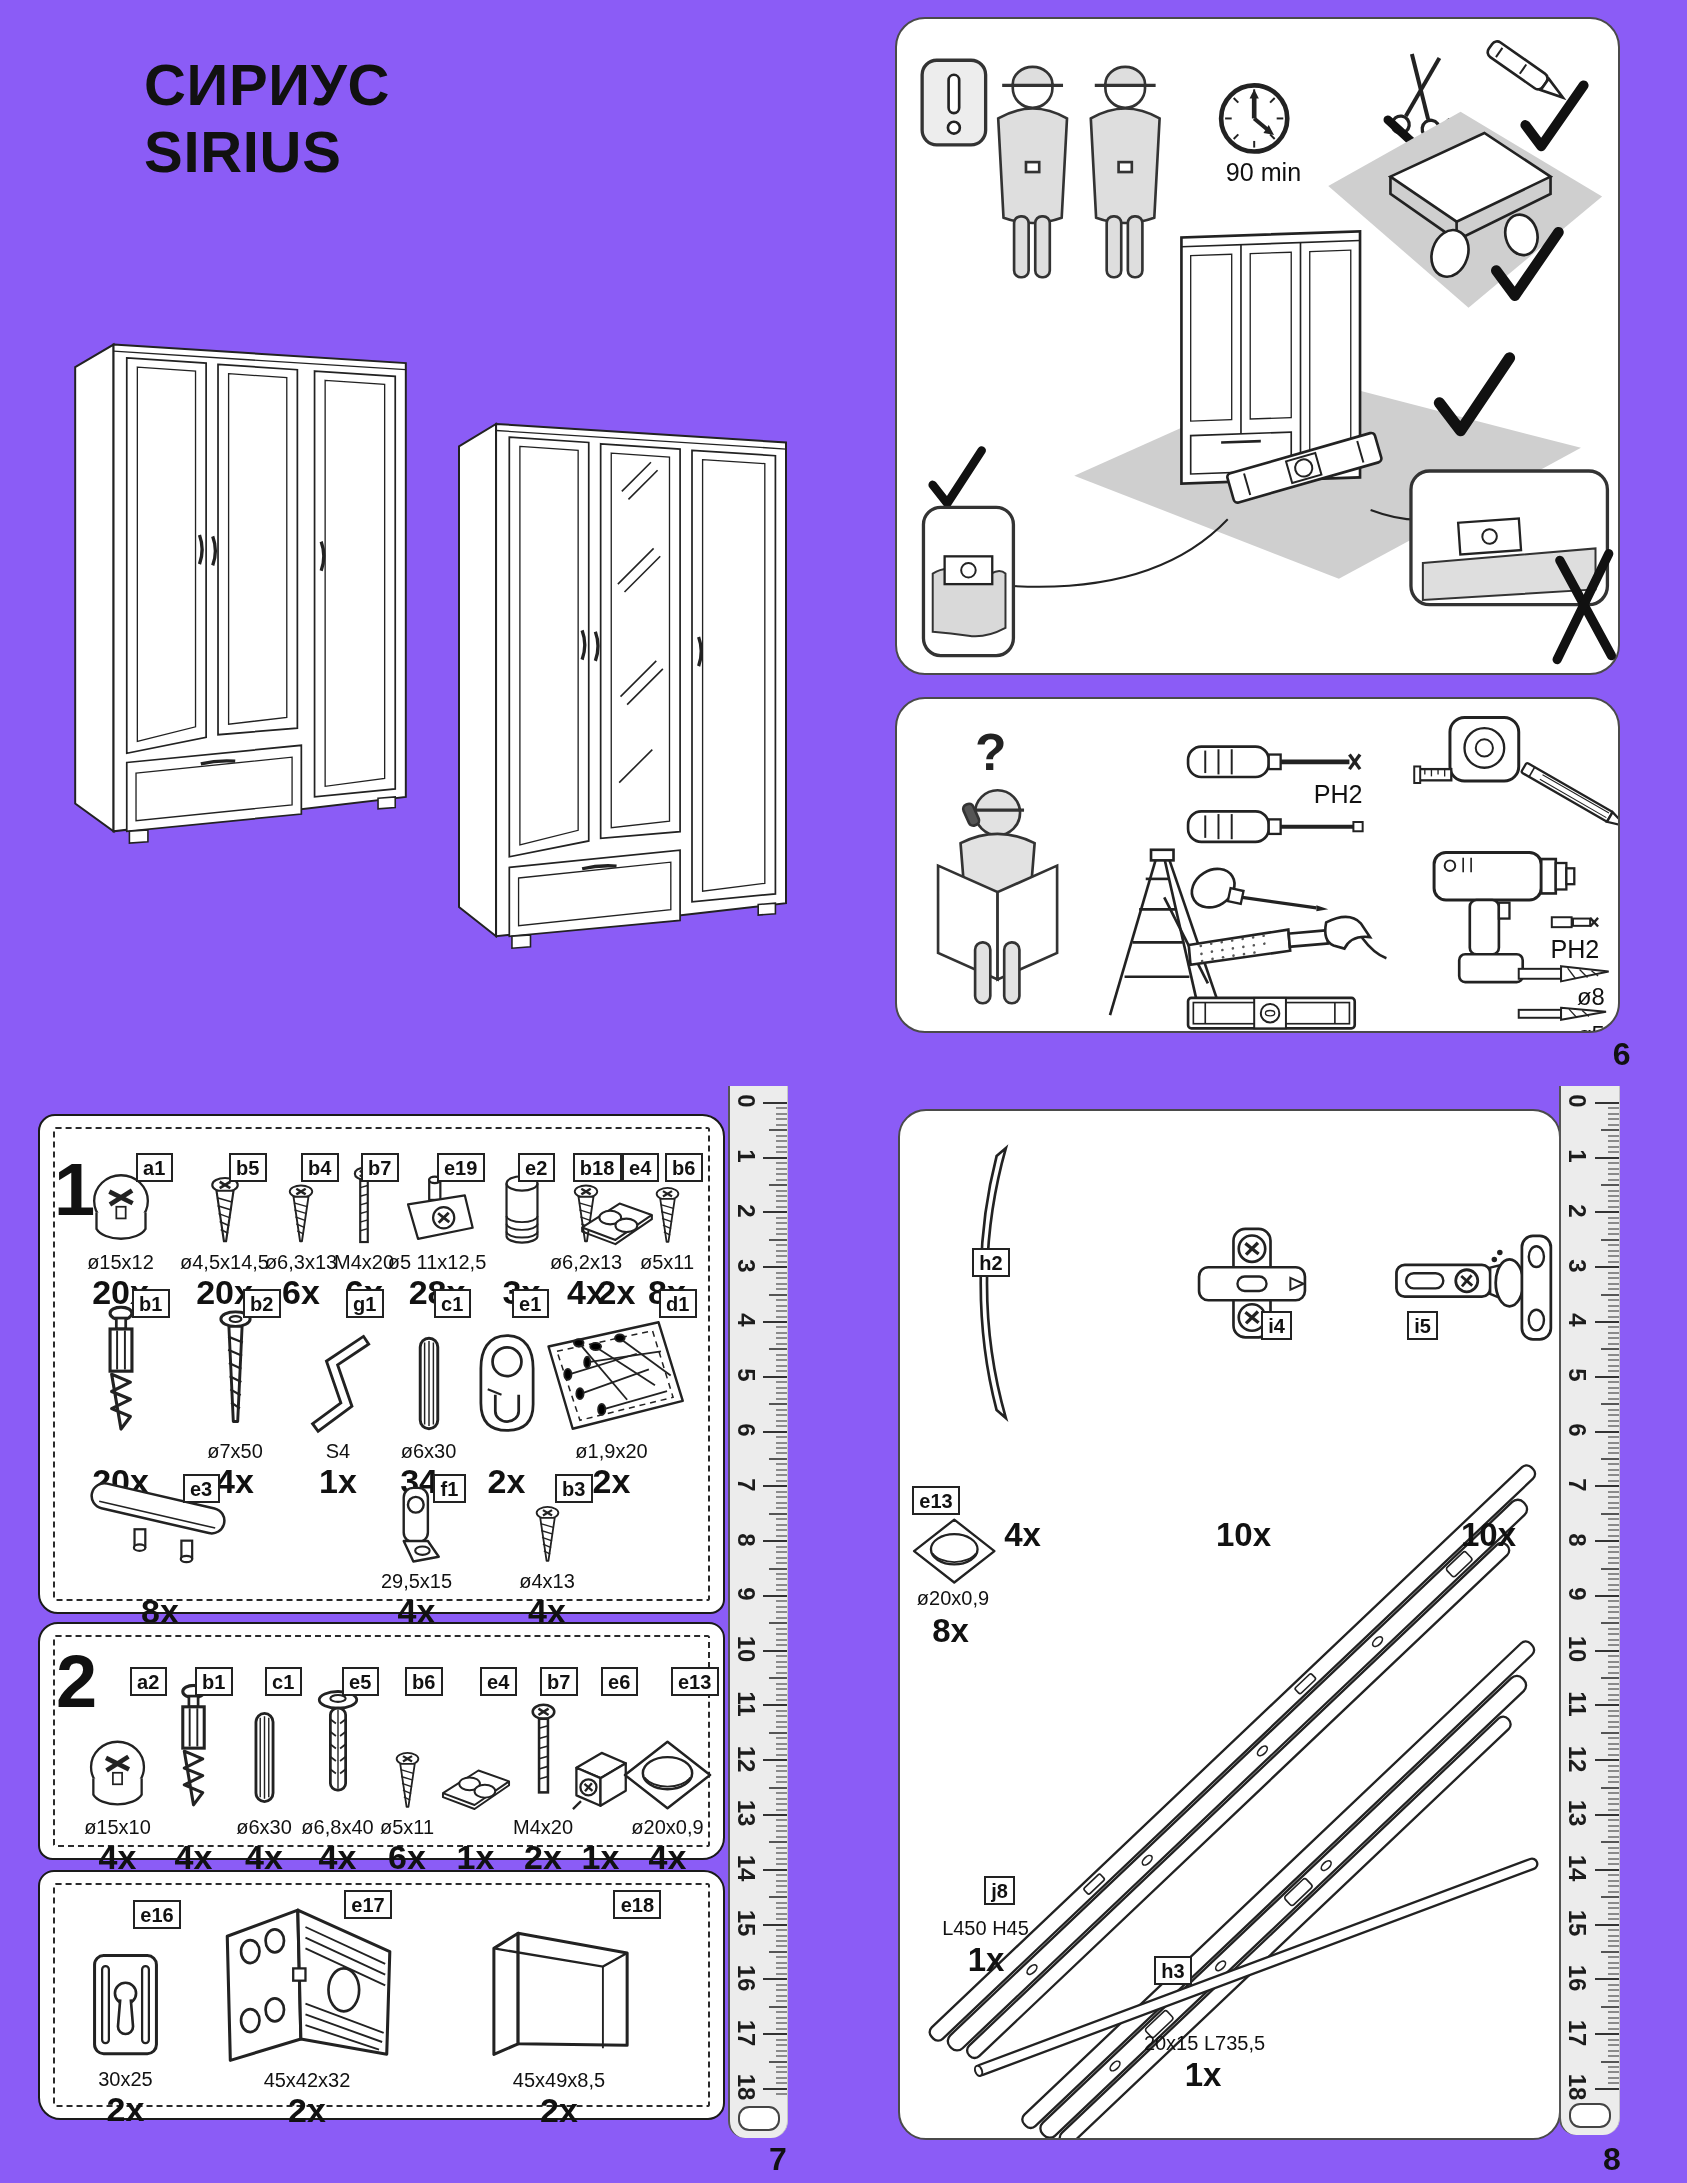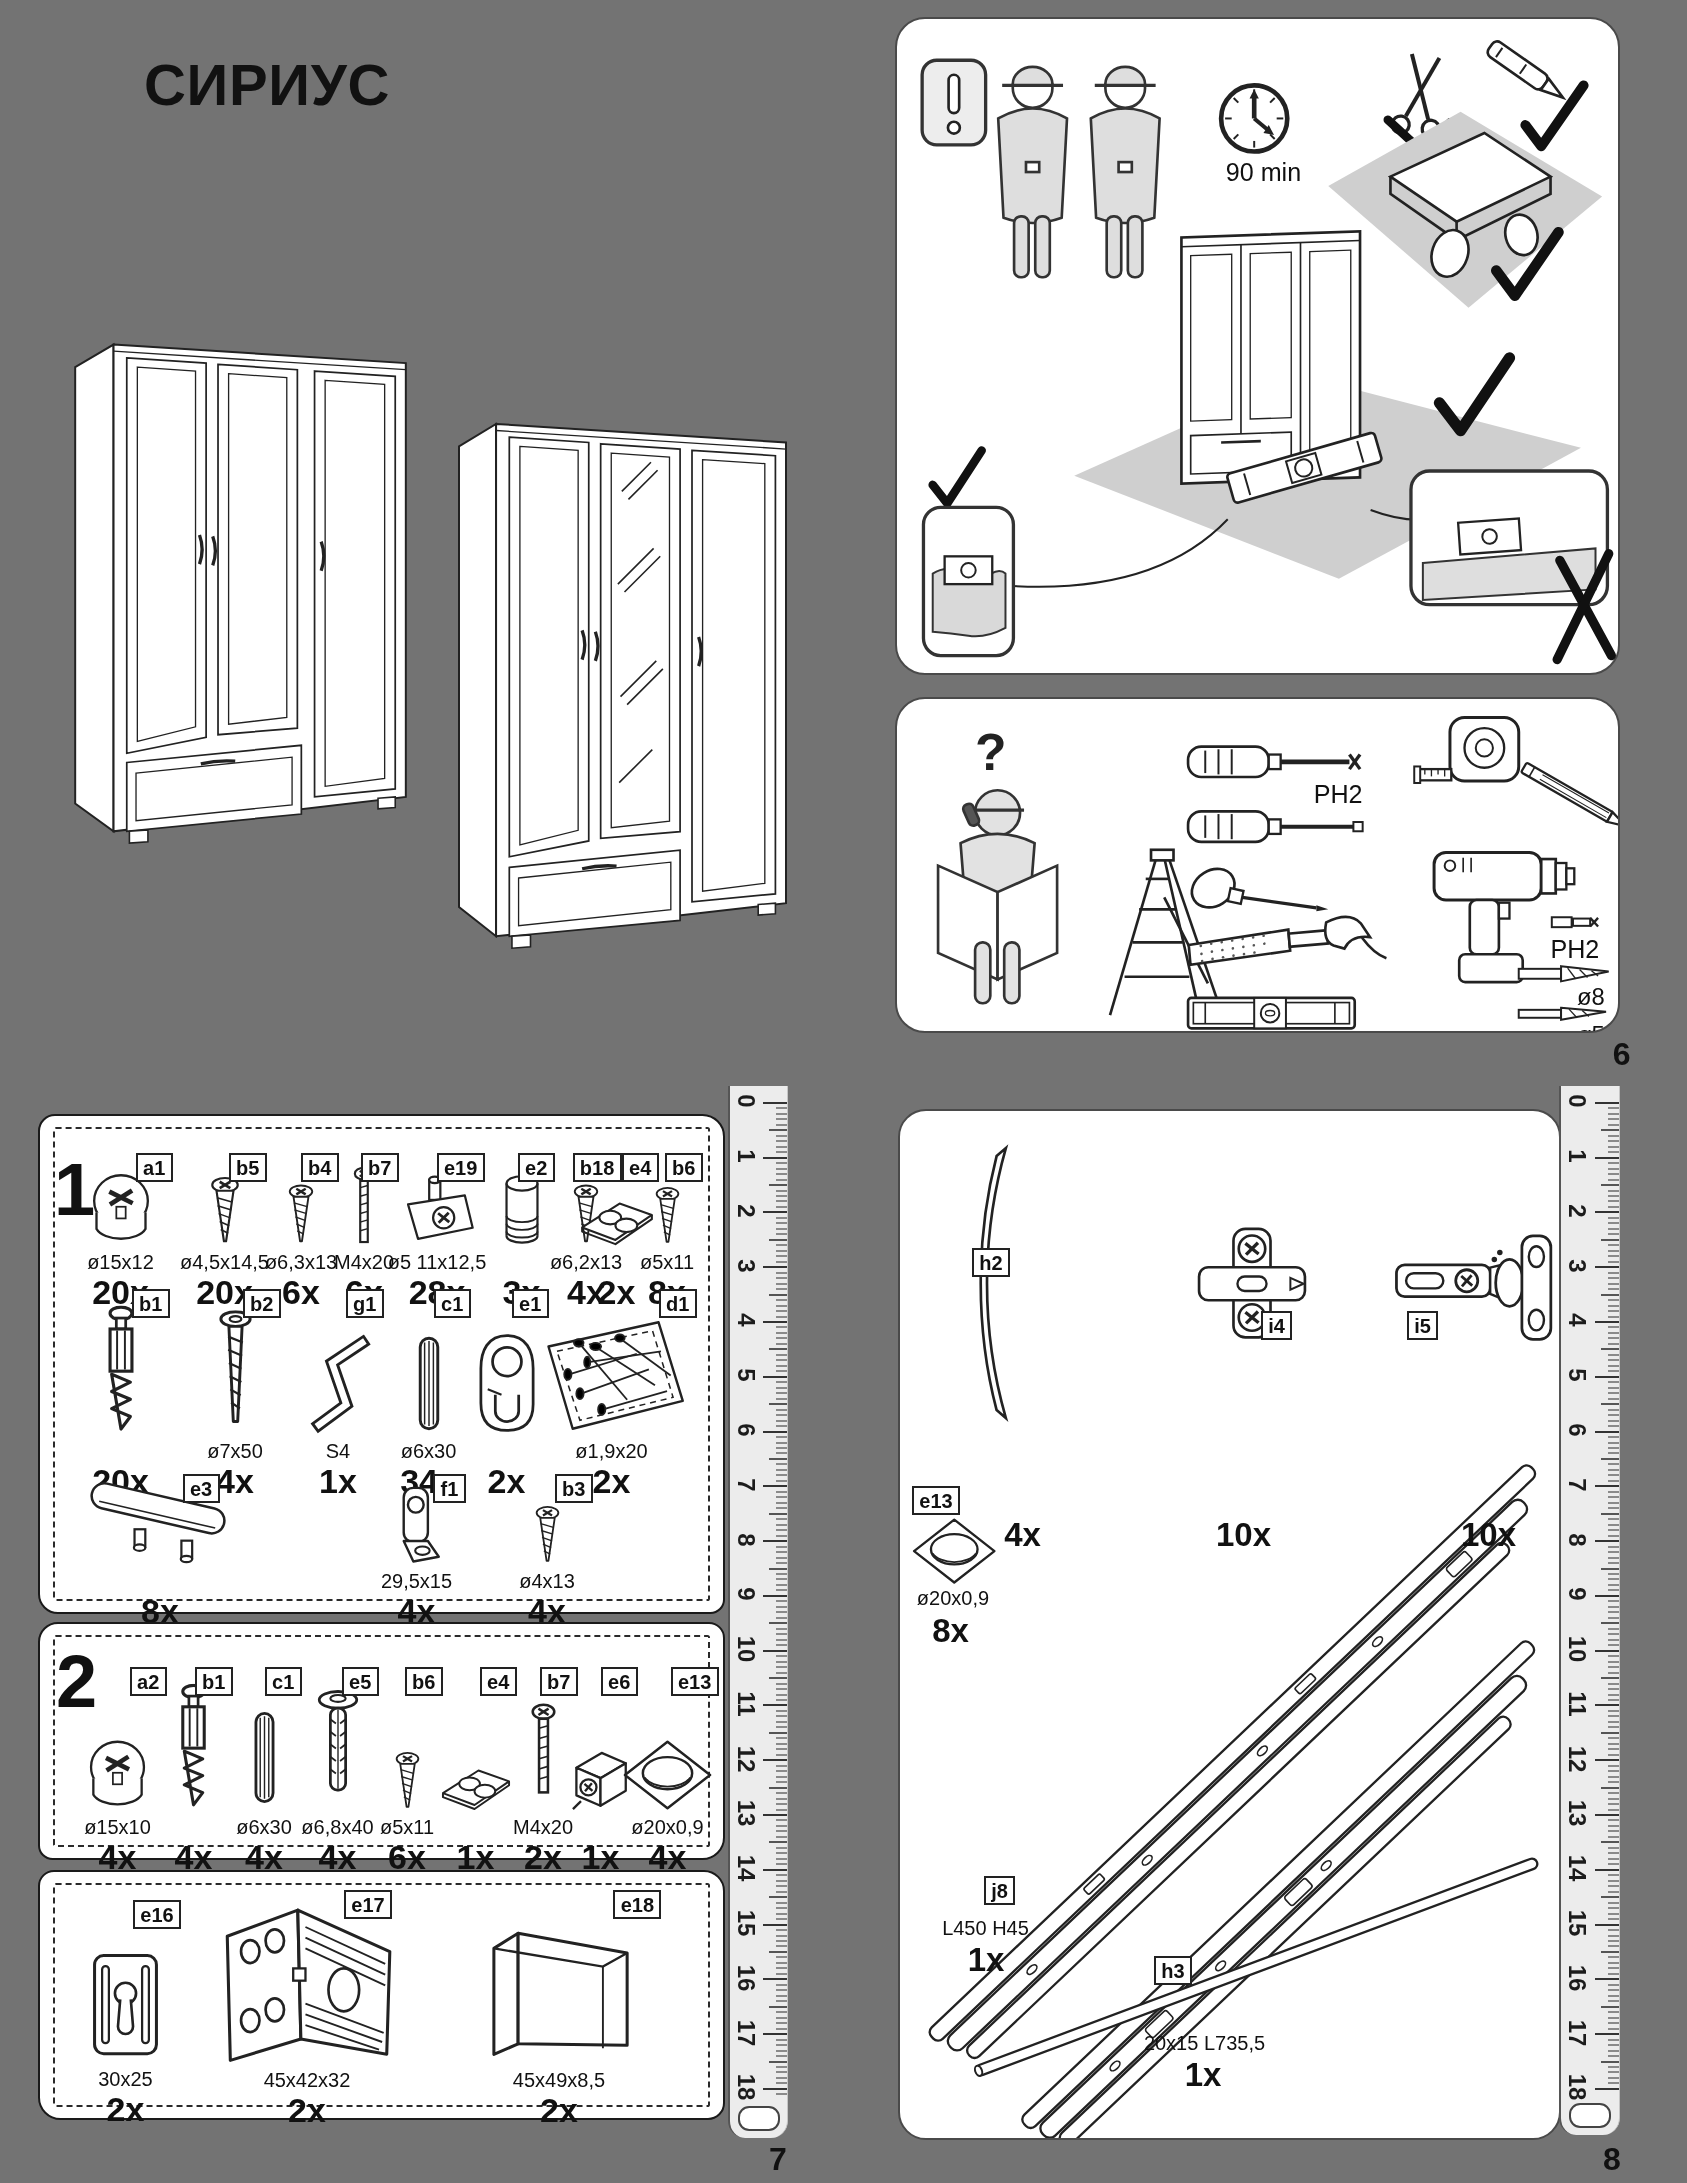--- a/index.html
+++ b/index.html
@@ -1,17 +1,17 @@
 <!DOCTYPE html>
 <html style="font-size:10.6px"><head>
 <meta charset="utf-8">
 <style>
   html,body{margin:0;padding:0;background:#fff;}
   body{width:1687px;height:2183px;font-family:"Liberation Sans",sans-serif;color:#111;}
-  .sheet{position:relative;width:1687px;height:2183px;background:#737373;overflow:hidden;}
+  .sheet{position:relative;width:1687px;height:2183px;background:#8b5cf6;overflow:hidden;}
   .abs{position:absolute;}
   svg{display:block;}
   
   .title{position:absolute;left:144px;top:52px;font-size:58px;line-height:1.15;font-weight:bold;letter-spacing:0.7px;}
   
   .panel{position:absolute;border:2px solid #4a4a4a;border-radius:30px;background:#fff;}
   
   .torn{position:absolute;border:2px solid #1a1a1a;border-radius:17px 22.5px 14.6px 20px;background:#fff;}
   .dash{position:absolute;inset:10.6px 13.2px;border:2px dashed #2a2a2a;border-radius:2.6px;}
   .secnum{position:absolute;font-size:74px;font-weight:bold;line-height:1;}
@@ -252,20 +252,21 @@
     <circle cx="150" cy="52" r="4" fill="#222"></circle>
         <circle cx="158" cy="42" r="4" fill="#222"></circle>
   </symbol>
 </defs>
 </svg>
 
 <div class="sheet">
 
   <div class="title">
     <div>СИРИУС</div>
+    <div>SIRIUS</div>
   </div>
 
   <svg class="abs" style="left:71px;top:334px" width="339" height="529" viewBox="0 0 512 800">
     <polygon points="6,50 64,16 64,752 6,710" fill="#fff" stroke="#222" stroke-width="3"></polygon>
     <polygon points="64,16 506,44 506,700 64,752" fill="#fff" stroke="#222" stroke-width="3"></polygon>
     <line x1="64" y1="26" x2="506" y2="54" stroke="#222" stroke-width="2"></line>
     <polygon points="84,36 204,44 204,610 84,634" fill="#fff" stroke="#222" stroke-width="2.6"></polygon>
     <polygon points="100,50 188,56 188,594 100,616" fill="none" stroke="#222" stroke-width="2"></polygon>
     <polygon points="222,46 342,54 342,596 222,606" fill="#fff" stroke="#222" stroke-width="2.6"></polygon>
     <polygon points="238,60 326,66 326,580 238,590" fill="none" stroke="#222" stroke-width="2"></polygon>

